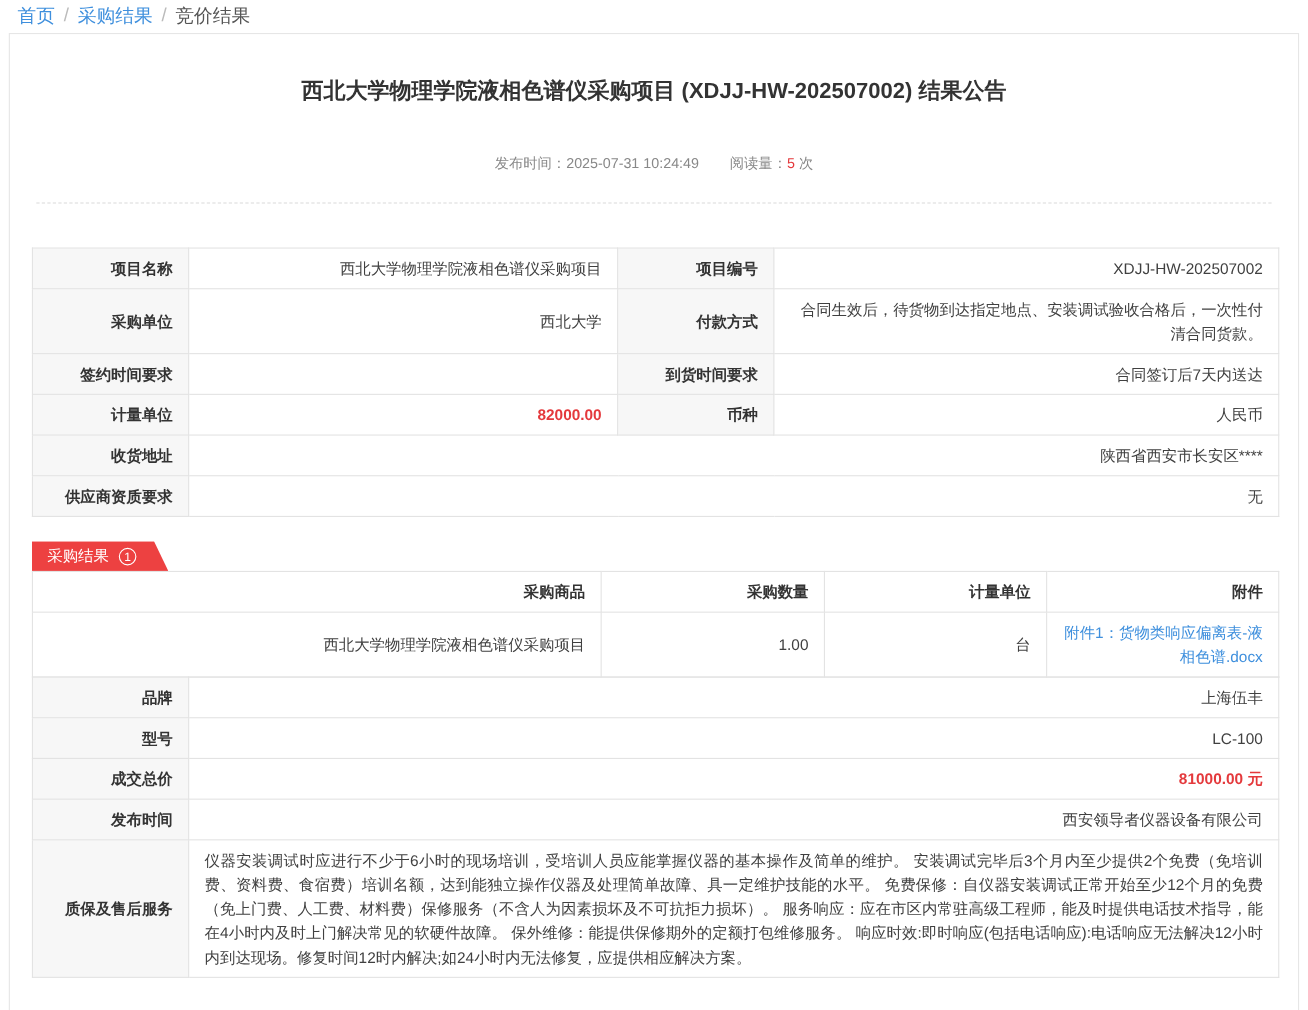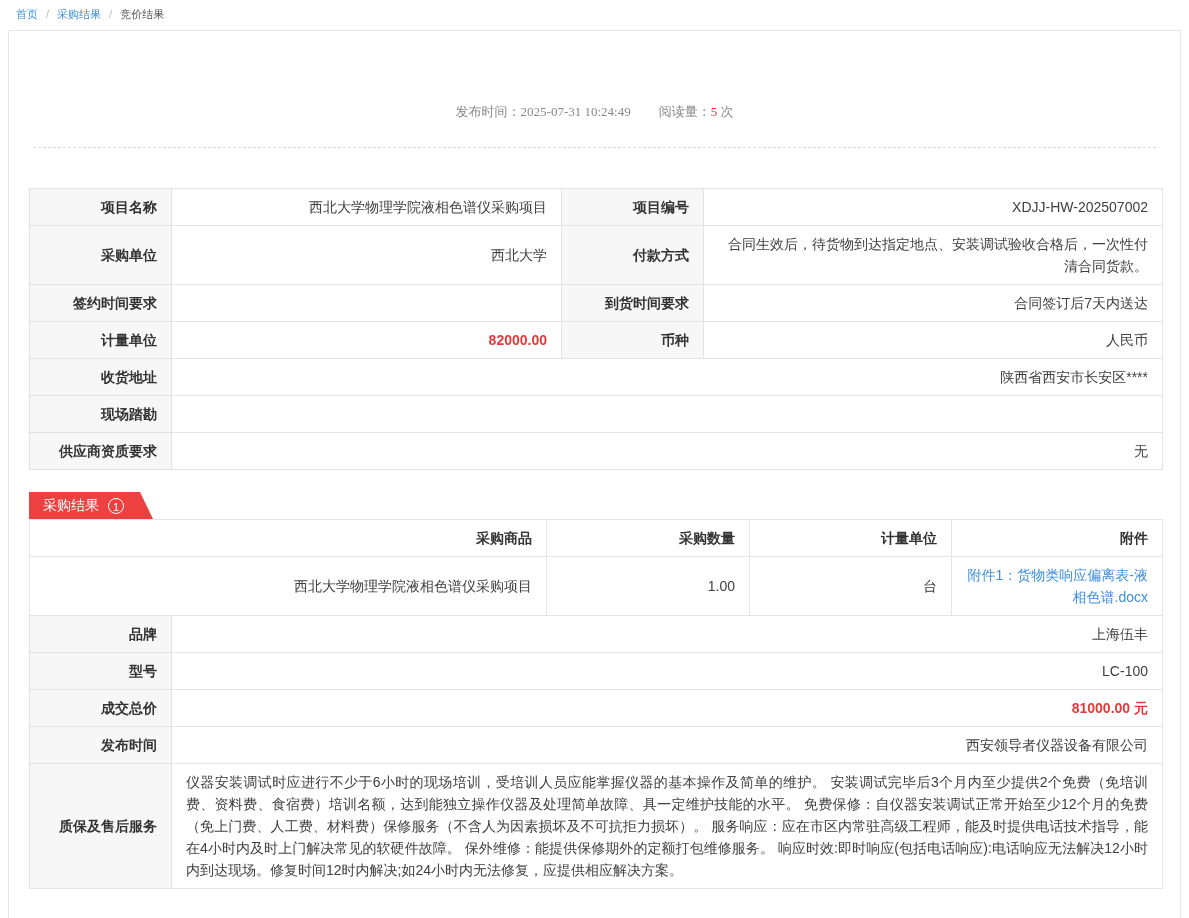--- a/index.html
+++ b/index.html
@@ -6,21 +6,21 @@
   html,body { margin:0; padding:0; background:#fff; }
   body {
     font-family: "Liberation Sans", "DejaVu Sans", sans-serif;
     color:#333;
     font-size:14px;
     width:1189px;
   }
   
   .crumb-bar {
     padding: 6px 0 6px 16px;
-    font-size: 11px;
+    font-size: 17px;
     color:#999;
     display:flex;
     align-items:center;
     gap:8px;
     height: 28px;
   }
   .crumb-link { color:#3e8fdd; text-decoration:none; cursor:pointer; }
   .crumb-sep { color:#bbb; }
   .crumb-current { color:#555; }
 
@@ -34,27 +34,26 @@
   .article-head { padding: 38px 24px 0 24px; }
   .article-title {
     margin:0;
     font-size:20px;
     font-weight:bold;
     color:#333;
     text-align:center;
     font-family:"Liberation Sans","DejaVu Sans",sans-serif;
   }
   .article-meta {
-    margin-top: 34px;
+    margin-top: 44px;
     text-align:center;
     color:#888;
     font-size:13px;
     padding-bottom: 26px;
     border-bottom: 1px dashed #d9d9d9;
-    font-family: Liberation Serif, serif;
   }
   .article-meta .views-count { color:#e4393c; }
   .meta-gap { display:inline-block; width:28px; }
 
   .tables-wrap { padding: 40px 20px 30px 20px; }
 
   table { border-collapse: collapse; table-layout: fixed; width:1133px; }
   td, th {
     border:1px solid #e3e3e3;
     padding: 7px 14px;
@@ -107,20 +106,21 @@
   <a class="crumb-link">首页</a>
   <span class="crumb-sep">/</span>
   <a class="crumb-link">采购结果</a>
   <span class="crumb-sep">/</span>
   <span class="crumb-current">竞价结果</span>
 </div>
 
 <div class="card">
 
   <div class="article-head">
+    <h1 class="article-title">西北大学物理学院液相色谱仪采购项目 (XDJJ-HW-202507002) 结果公告</h1>
     <div class="article-meta">
       <span>发布时间：</span><span>2025-07-31 10:24:49</span><span class="meta-gap"></span><span>阅读量：</span><span class="views-count">5</span> <span>次</span>
     </div>
   </div>
 
   <div class="tables-wrap">
 
     <table>
       <colgroup>
           <col style="width:142px">
@@ -151,24 +151,20 @@
         <td class="label">计量单位</td>
         <td class="red-val">82000.00</td>
         <td class="label">币种</td>
         <td>人民币</td>
       </tr>
       <tr class="std">
         <td class="label">收货地址</td>
         <td colspan="3">陕西省西安市长安区****</td>
       </tr>
       <tr class="std">
-        <td class="label">现场踏勘</td>
-        <td colspan="3"></td>
-      </tr>
-      <tr class="std">
         <td class="label">供应商资质要求</td>
         <td colspan="3">无</td>
       </tr>
     </tbody>
       </table>
 
     <div class="result-tag">
       <span>采购结果</span>
       <span class="tag-circle">1</span>
     </div>

